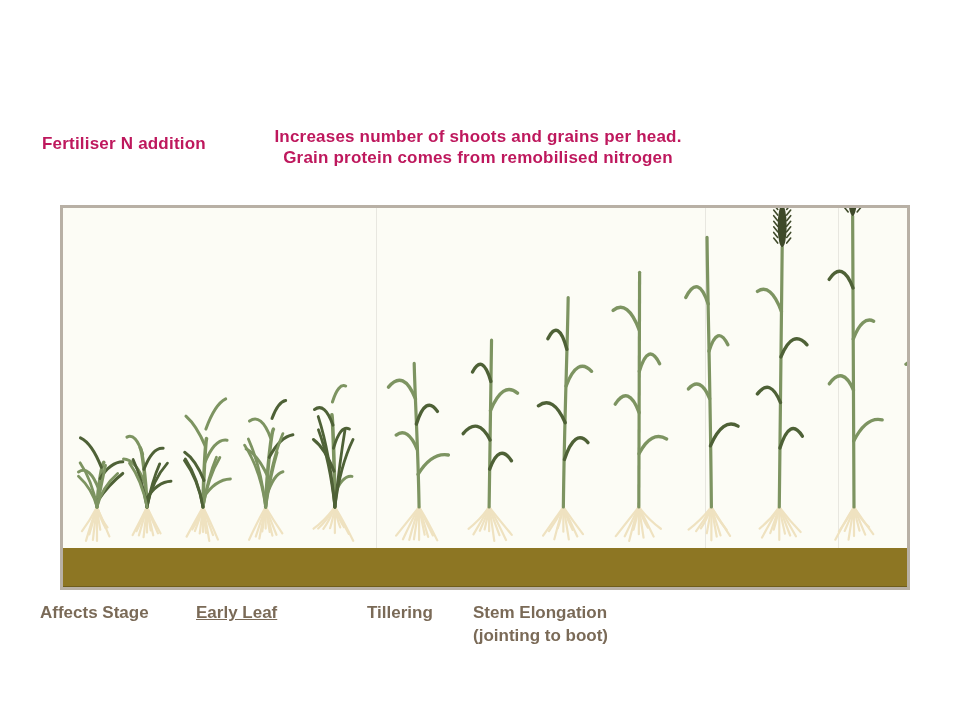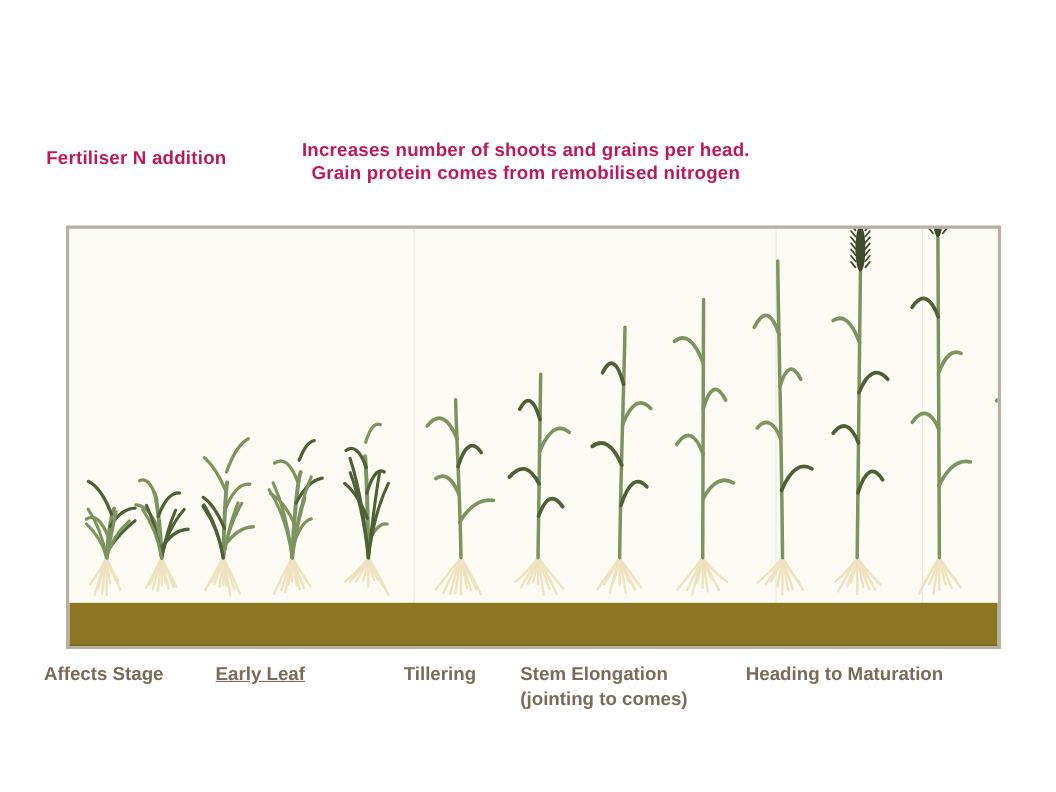--- a/index.html
+++ b/index.html
@@ -458,16 +458,15 @@
             </g>
           </svg>
         </div>
       </div>
   </div>
 
   <div class="stage-label" id="lbl-growth">Affects Stage</div>
   <div class="stage-label" id="lbl-early">Early Leaf</div>
   <div class="stage-label" id="lbl-till">Tillering</div>
   <div class="stage-label" id="lbl-stem">Stem Elongation
-(jointing to comes)</div>
-  <div class="stage-label" id="lbl-head">Heading to Maturation</div>
+(jointing to boot)</div>
 
 </div>
 
 </body></html>

